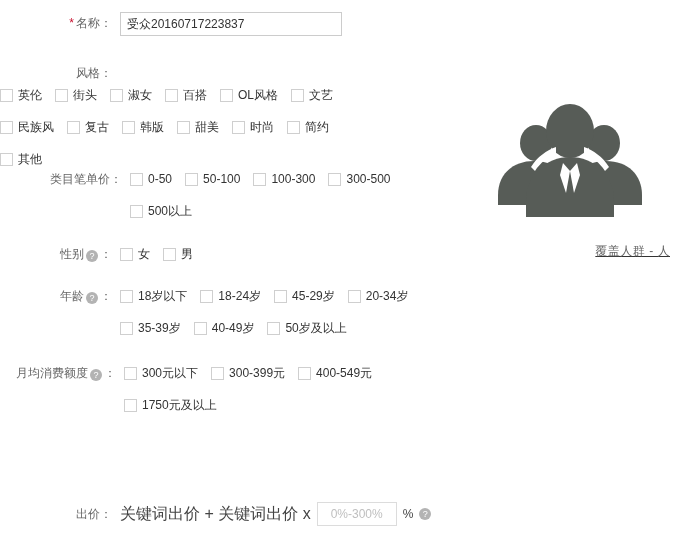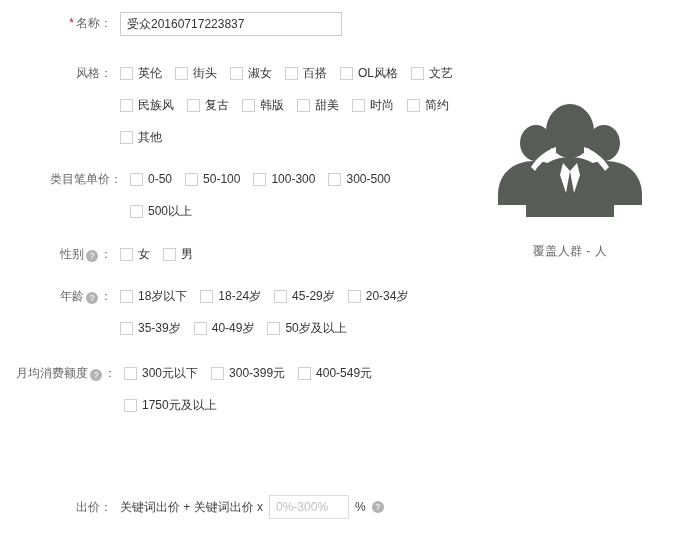--- a/index.html
+++ b/index.html
@@ -118,56 +118,58 @@
     color: #333333;
     line-height: 14px;
   }
 
   
   .coverage {
     position: absolute;
     left: 470px;
     top: 95px;
     width: 200px;
-    text-align: center;
+    text-align: right;
+    text-decoration: underline;
   }
   .coverage svg { display: block; margin: 0 auto; }
   .coverage-label {
     margin-top: 18px;
     font-size: 12px;
     color: #666666;
     letter-spacing: 0.5px;
   }
 
   
   .bid-row {
     position: absolute;
     left: 0;
     top: 495px;
     display: flex;
     align-items: center;
   }
   .bid-expr {
-    font-size: 12px;
+    font-size: 16px;
     color: #444444;
     line-height: 24px;
     white-space: nowrap;
   }
   .bid-input {
     width: 80px;
     height: 24px;
     border: 1px solid #dcdcdc;
     background: #ffffff;
     font-size: 12px;
     color: #333333;
     padding: 0 6px;
-    margin: 0 6px;
+    margin: 7px 6px;
     box-sizing: border-box;
     font-family: "Liberation Sans", "DejaVu Sans", sans-serif;
     outline: none;
+    text-align: center;
   }
   .bid-input::placeholder { color: #bfbfbf; }
   .pct-sign {
     font-size: 12px;
     color: #444444;
     margin-right: 4px;
   }
 </style>
 </head>
 <body>
@@ -176,21 +178,21 @@
 
   <div class="form-row" style="top:12px;left:0;width:470px;">
     <div class="row-label">
       <span class="req-star">*</span><span>名称：</span>
     </div>
     <div class="row-field">
       <input class="text-input" type="text" value="受众20160717223837" style="">
     </div>
   </div>
 
-  <div class="form-row" style="top:62px;left:0;width:470px;">
+  <div class="form-row" style="top:62px;left:0;width:470px;flex-direction:column;">
     <div class="row-label">风格：</div>
     <div class="row-field cb-group">
       <div class="cb-line">
         <label class="cb-item">
             <span class="cb-box"></span>
             <span class="cb-text">英伦</span>
           </label>
         <label class="cb-item">
             <span class="cb-box"></span>
             <span class="cb-text">街头</span>

